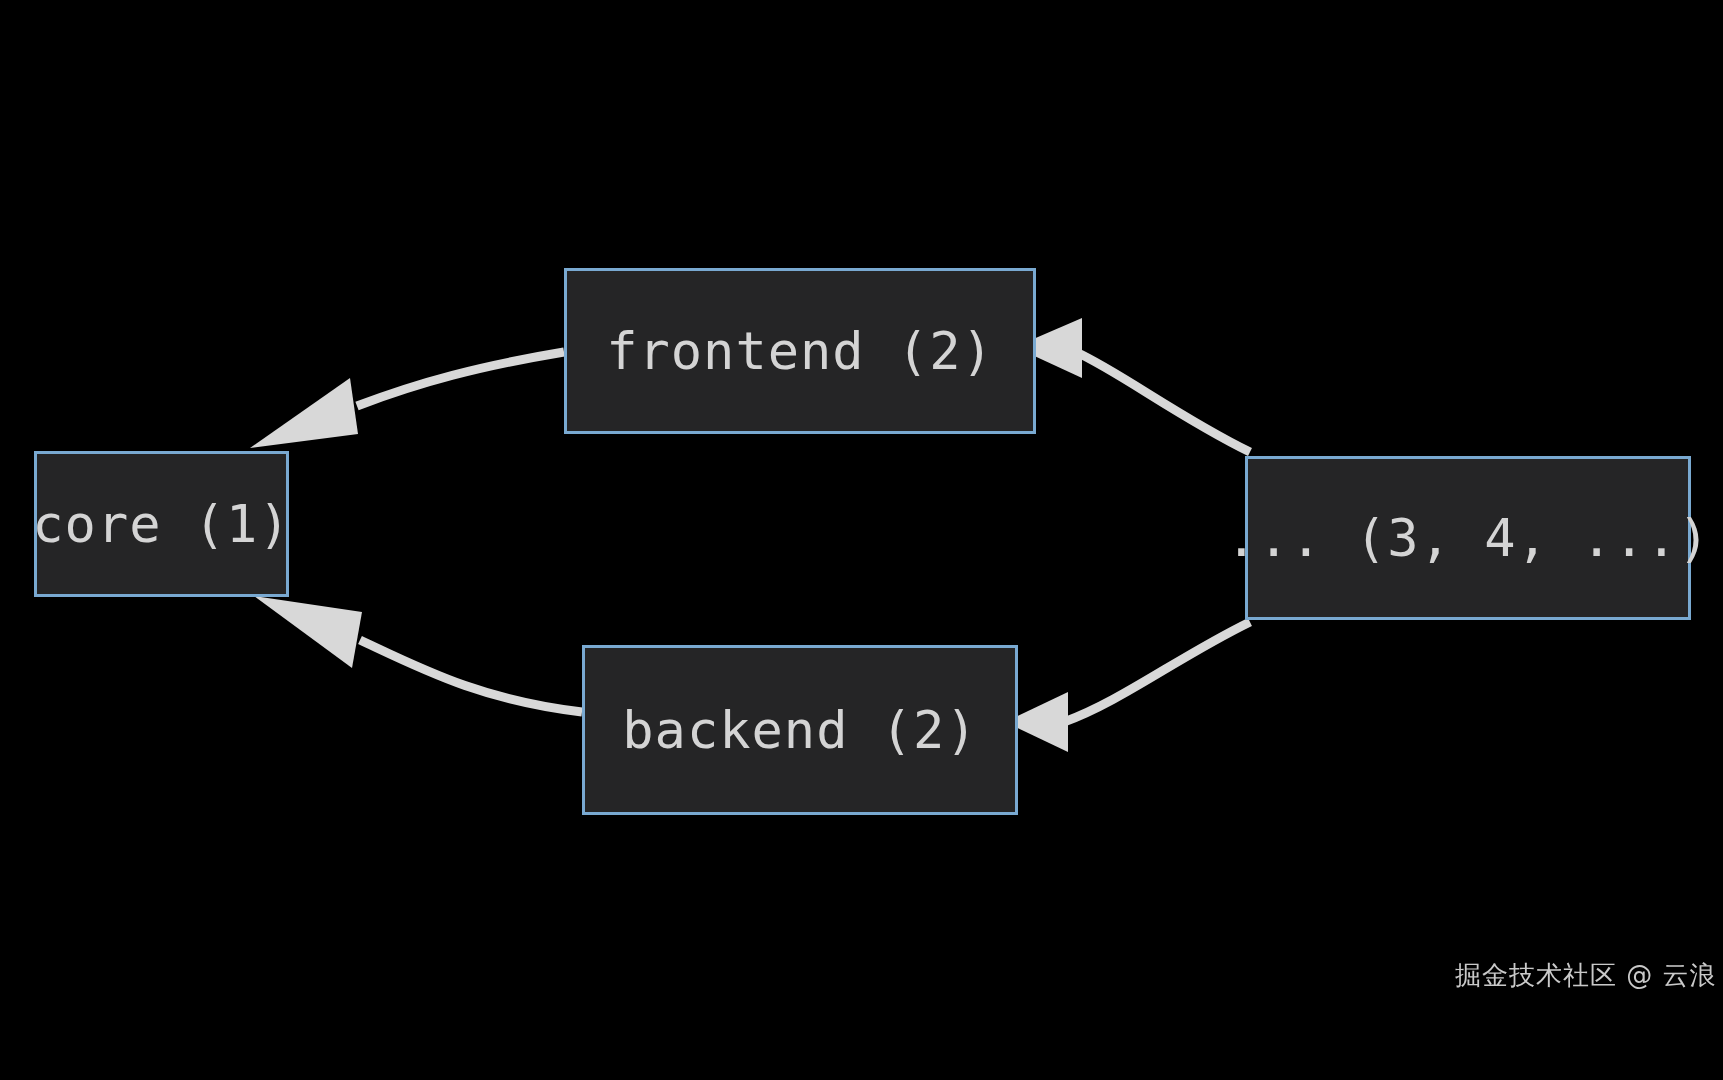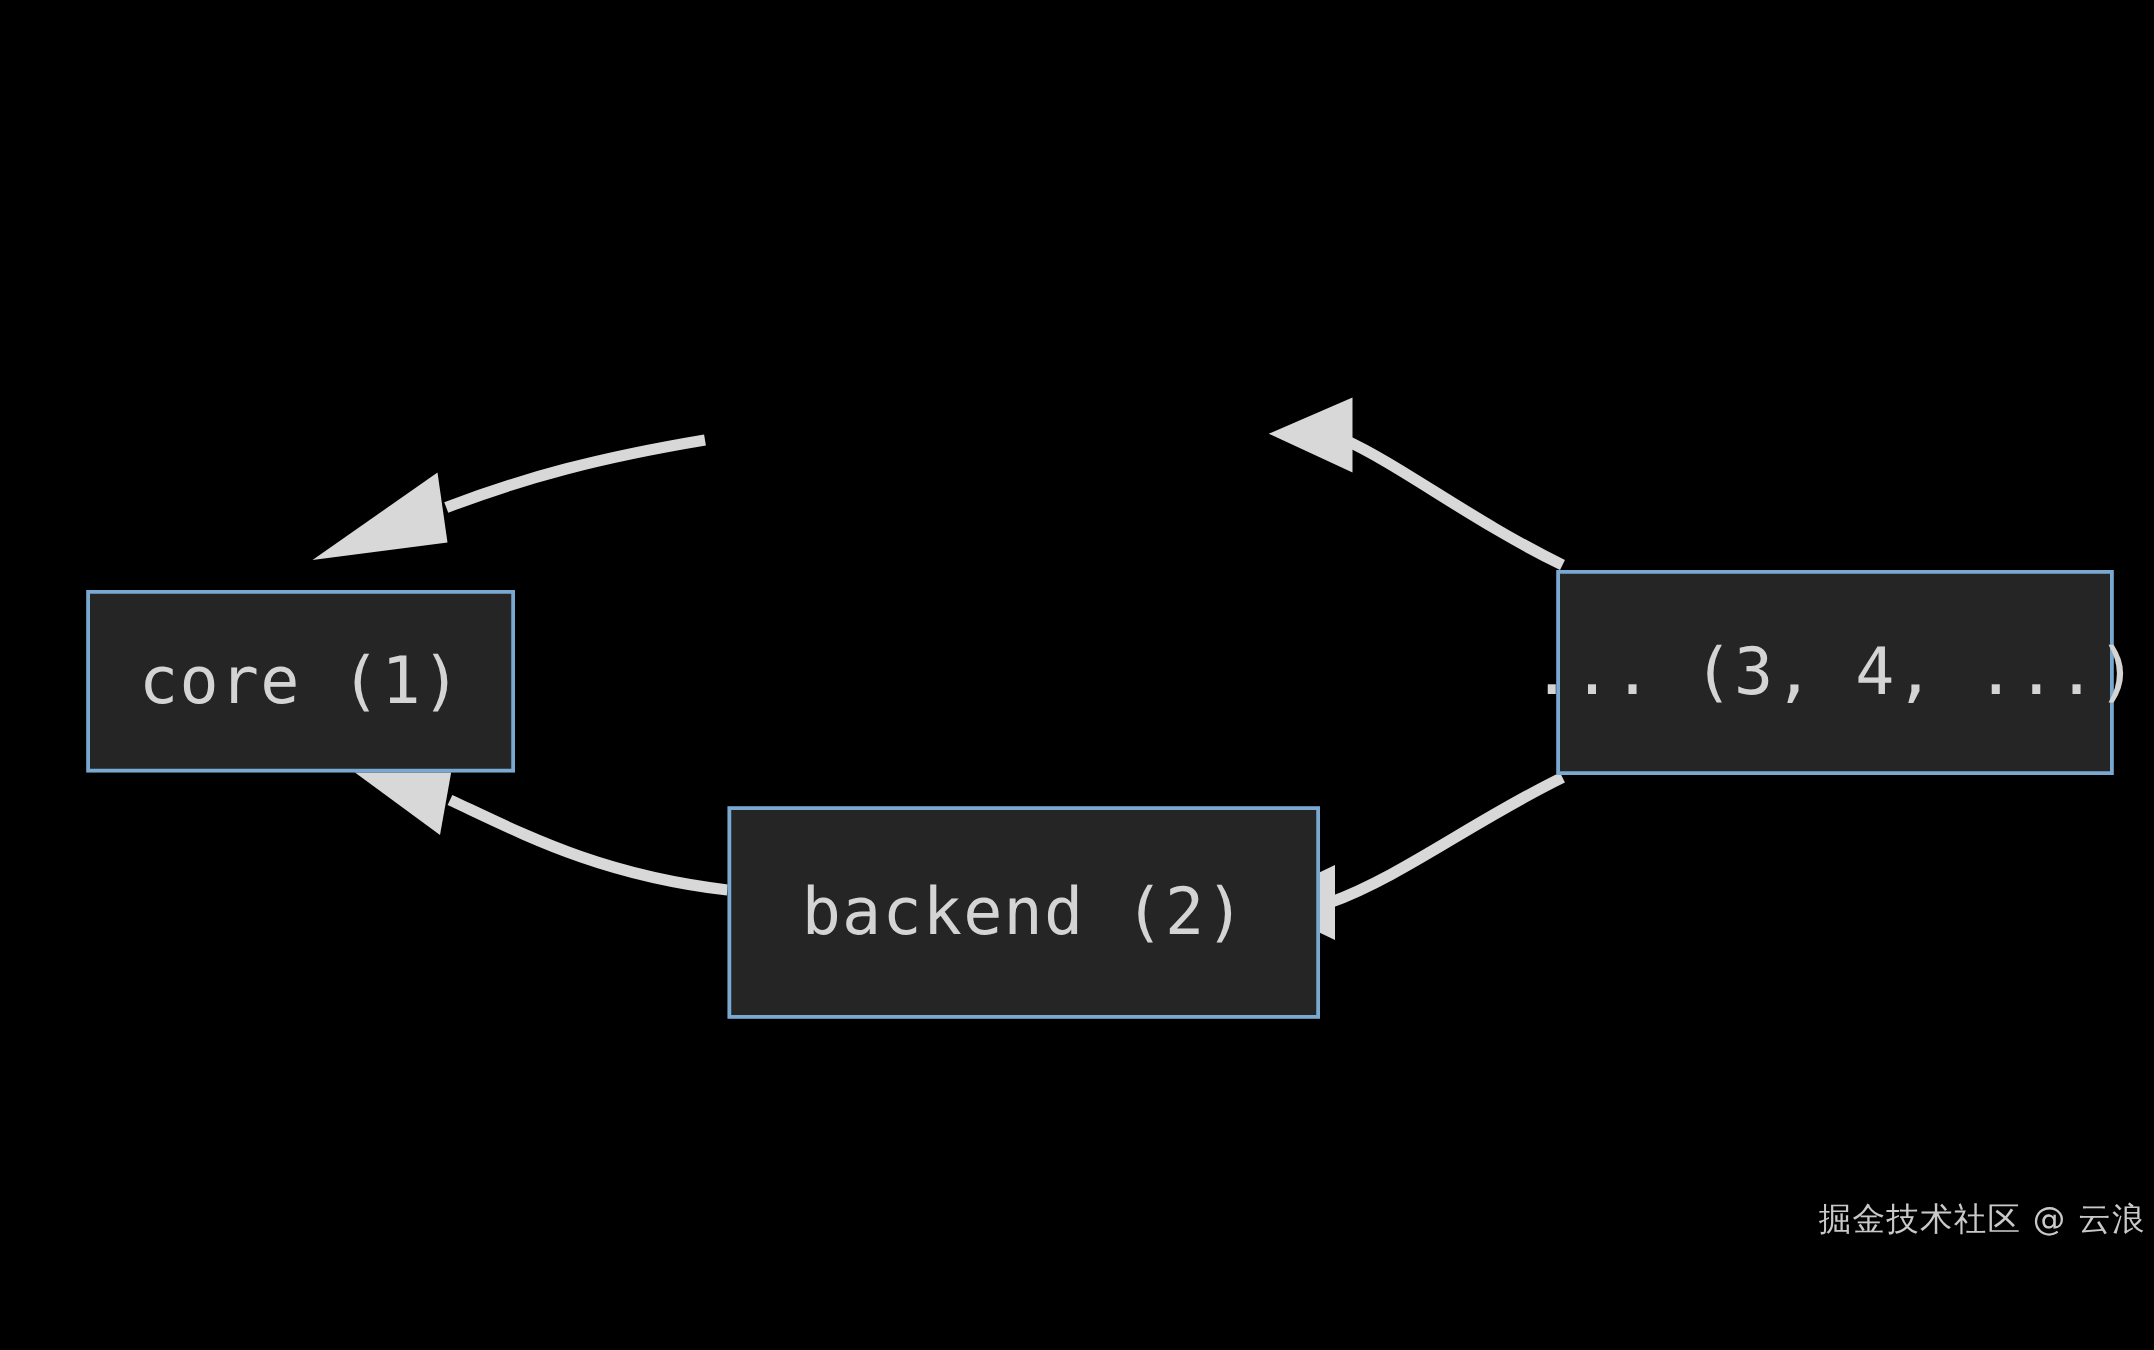--- a/index.html
+++ b/index.html
@@ -22,23 +22,23 @@
     border: 3px solid #79a9d1;
     display: flex;
     align-items: center;
     justify-content: center;
     color: #d4d4d4;
     font-size: 52px;
     letter-spacing: 1px;
     white-space: nowrap;
     user-select: none;
   }
-  #node-core      { left: 34px;   top: 472px; width: 343px; height: 146px; margin-left: 35px; }
+  #node-core      { left: 34px;   top: 451px; width: 255px; height: 146px; }
   #node-frontend  { left: 564px;  top: 268px; width: 472px; height: 166px; }
-  #node-backend   { left: 582px;  top: 645px; width: 474px; height: 170px; }
+  #node-backend   { left: 582px;  top: 645px; width: 436px; height: 170px; }
   #node-others    { left: 1245px; top: 456px; width: 446px; height: 164px; }
 
   #edges {
     position: absolute;
     left: 0;
     top: 0;
     width: 1723px;
     height: 1080px;
     pointer-events: none;
   }
@@ -89,20 +89,23 @@
     <g>
       <path class="edge-path" d="M 1250 622 C 1180 656, 1120 702, 1064 722"></path>
       <polygon class="edge-head" points="1005,722 1068,692 1068,752"></polygon>
     </g>
   </svg>
 
   <div class="node" id="node-core">
     <span>core (1)</span>
   </div>
 
+  <div class="node" id="node-frontend">
+    <span>frontend (2)</span>
+  </div>
 
   <div class="node" id="node-backend">
     <span>backend (2)</span>
   </div>
 
   <div class="node" id="node-others">
     <span>... (3, 4, ...)</span>
   </div>
 
   <div id="watermark">掘金技术社区 @ 云浪</div>

